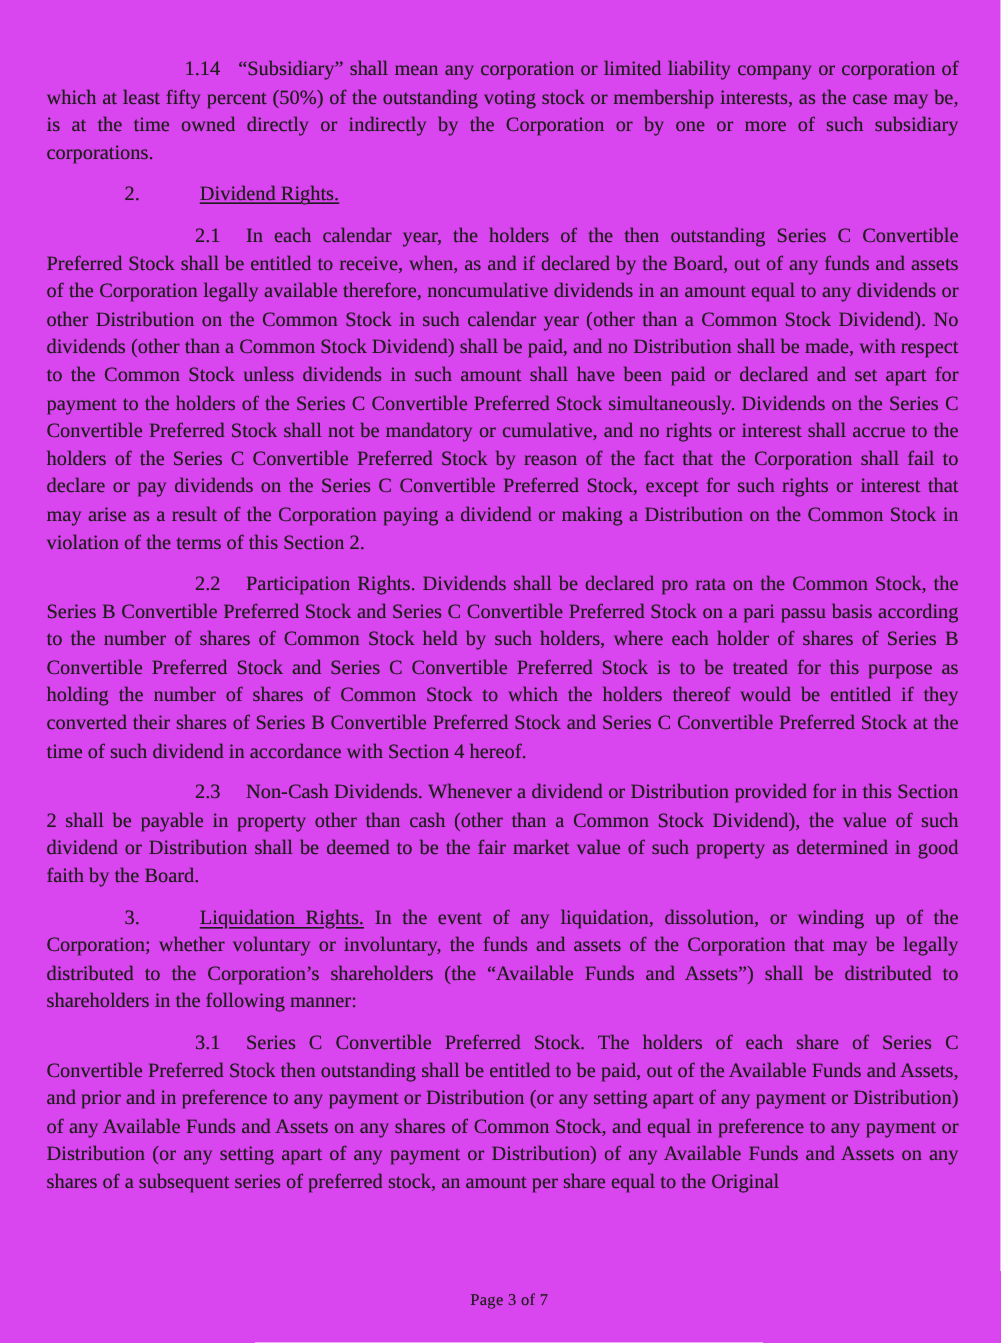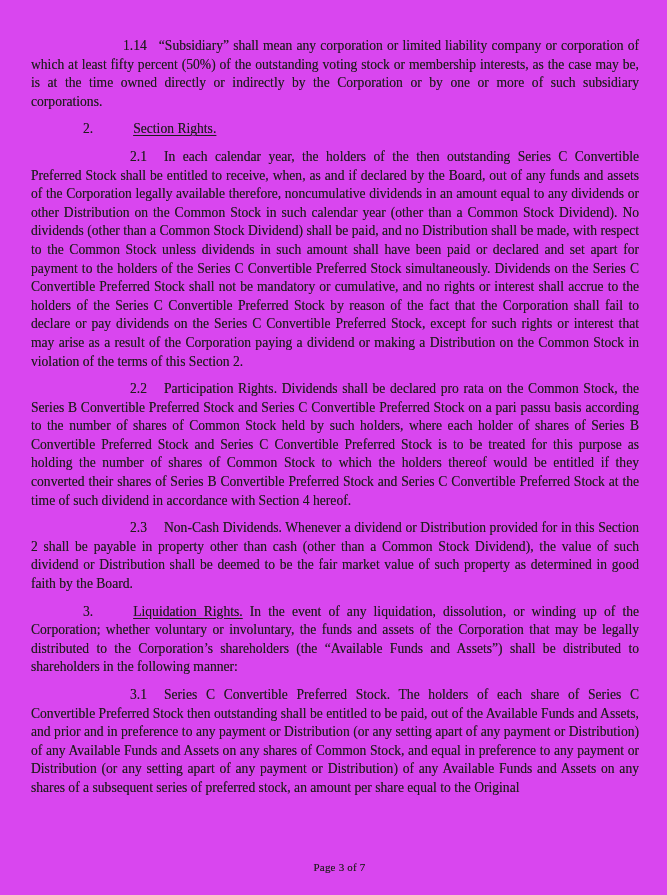--- a/index.html
+++ b/index.html
@@ -49,21 +49,21 @@
     letter-spacing: 0.2px;
   }
 </style>
 </head>
 <body>
 
 <div class="sheet">
 
   <p class="para p114"><span>1.14</span><span class="tab tab-sm"></span><span>“Subsidiary” shall mean any corporation or limited liability company or corporation of which at least fifty percent (50%) of the outstanding voting stock or membership interests, as the case may be, is at the time owned directly or indirectly by the Corporation or by one or more of such subsidiary corporations.</span></p>
 
-  <p class="para psec"><span>2.</span><span class="tab tab-lg"></span><span class="uhead">Section Rights.</span></p>
+  <p class="para psec"><span>2.</span><span class="tab tab-lg"></span><span class="uhead">Dividend Rights.</span></p>
 
   <p class="para psub"><span>2.1</span><span class="tab tab-md"></span><span>In each calendar year, the holders of the then outstanding Series C Convertible Preferred Stock shall be entitled to receive, when, as and if declared by the Board, out of any funds and assets of the Corporation legally available therefore, noncumulative dividends in an amount equal to any dividends or other Distribution on the Common Stock in such calendar year (other than a Common Stock Dividend). No dividends (other than a Common Stock Dividend) shall be paid, and no Distribution shall be made, with respect to the Common Stock unless dividends in such amount shall have been paid or declared and set apart for payment to the holders of the Series C Convertible Preferred Stock simultaneously. Dividends on the Series C Convertible Preferred Stock shall not be mandatory or cumulative, and no rights or interest shall accrue to the holders of the Series C Convertible Preferred Stock by reason of the fact that the Corporation shall fail to declare or pay dividends on the Series C Convertible Preferred Stock, except for such rights or interest that may arise as a result of the Corporation paying a dividend or making a Distribution on the Common Stock in violation of the terms of this Section 2.</span></p>
 
   <p class="para psub"><span>2.2</span><span class="tab tab-md"></span><span>Participation Rights. Dividends shall be declared pro rata on the Common Stock, the Series B Convertible Preferred Stock and Series C Convertible Preferred Stock on a pari passu basis according to the number of shares of Common Stock held by such holders, where each holder of shares of Series B Convertible Preferred Stock and Series C Convertible Preferred Stock is to be treated for this purpose as holding the number of shares of Common Stock to which the holders thereof would be entitled if they converted their shares of Series B Convertible Preferred Stock and Series C Convertible Preferred Stock at the time of such dividend in accordance with Section 4 hereof.</span></p>
 
   <p class="para psub"><span>2.3</span><span class="tab tab-md"></span><span>Non-Cash Dividends. Whenever a dividend or Distribution provided for in this Section 2 shall be payable in property other than cash (other than a Common Stock Dividend), the value of such dividend or Distribution shall be deemed to be the fair market value of such property as determined in good faith by the Board.</span></p>
 
   <p class="para psec"><span>3.</span><span class="tab tab-lg"></span><span class="uhead">Liquidation Rights.</span> <span>In the event of any liquidation, dissolution, or winding up of the Corporation; whether voluntary or involuntary, the funds and assets of the Corporation that may be legally distributed to the Corporation’s shareholders (the “Available Funds and Assets”) shall be distributed to shareholders in the following manner:</span></p>
 
   <p class="para psub"><span>3.1</span><span class="tab tab-md"></span><span>Series C Convertible Preferred Stock. The holders of each share of Series C Convertible Preferred Stock then outstanding shall be entitled to be paid, out of the Available Funds and Assets, and prior and in preference to any payment or Distribution (or any setting apart of any payment or Distribution) of any Available Funds and Assets on any shares of Common Stock, and equal in preference to any payment or Distribution (or any setting apart of any payment or Distribution) of any Available Funds and Assets on any shares of a subsequent series of preferred stock, an amount per share equal to the Original</span></p>

